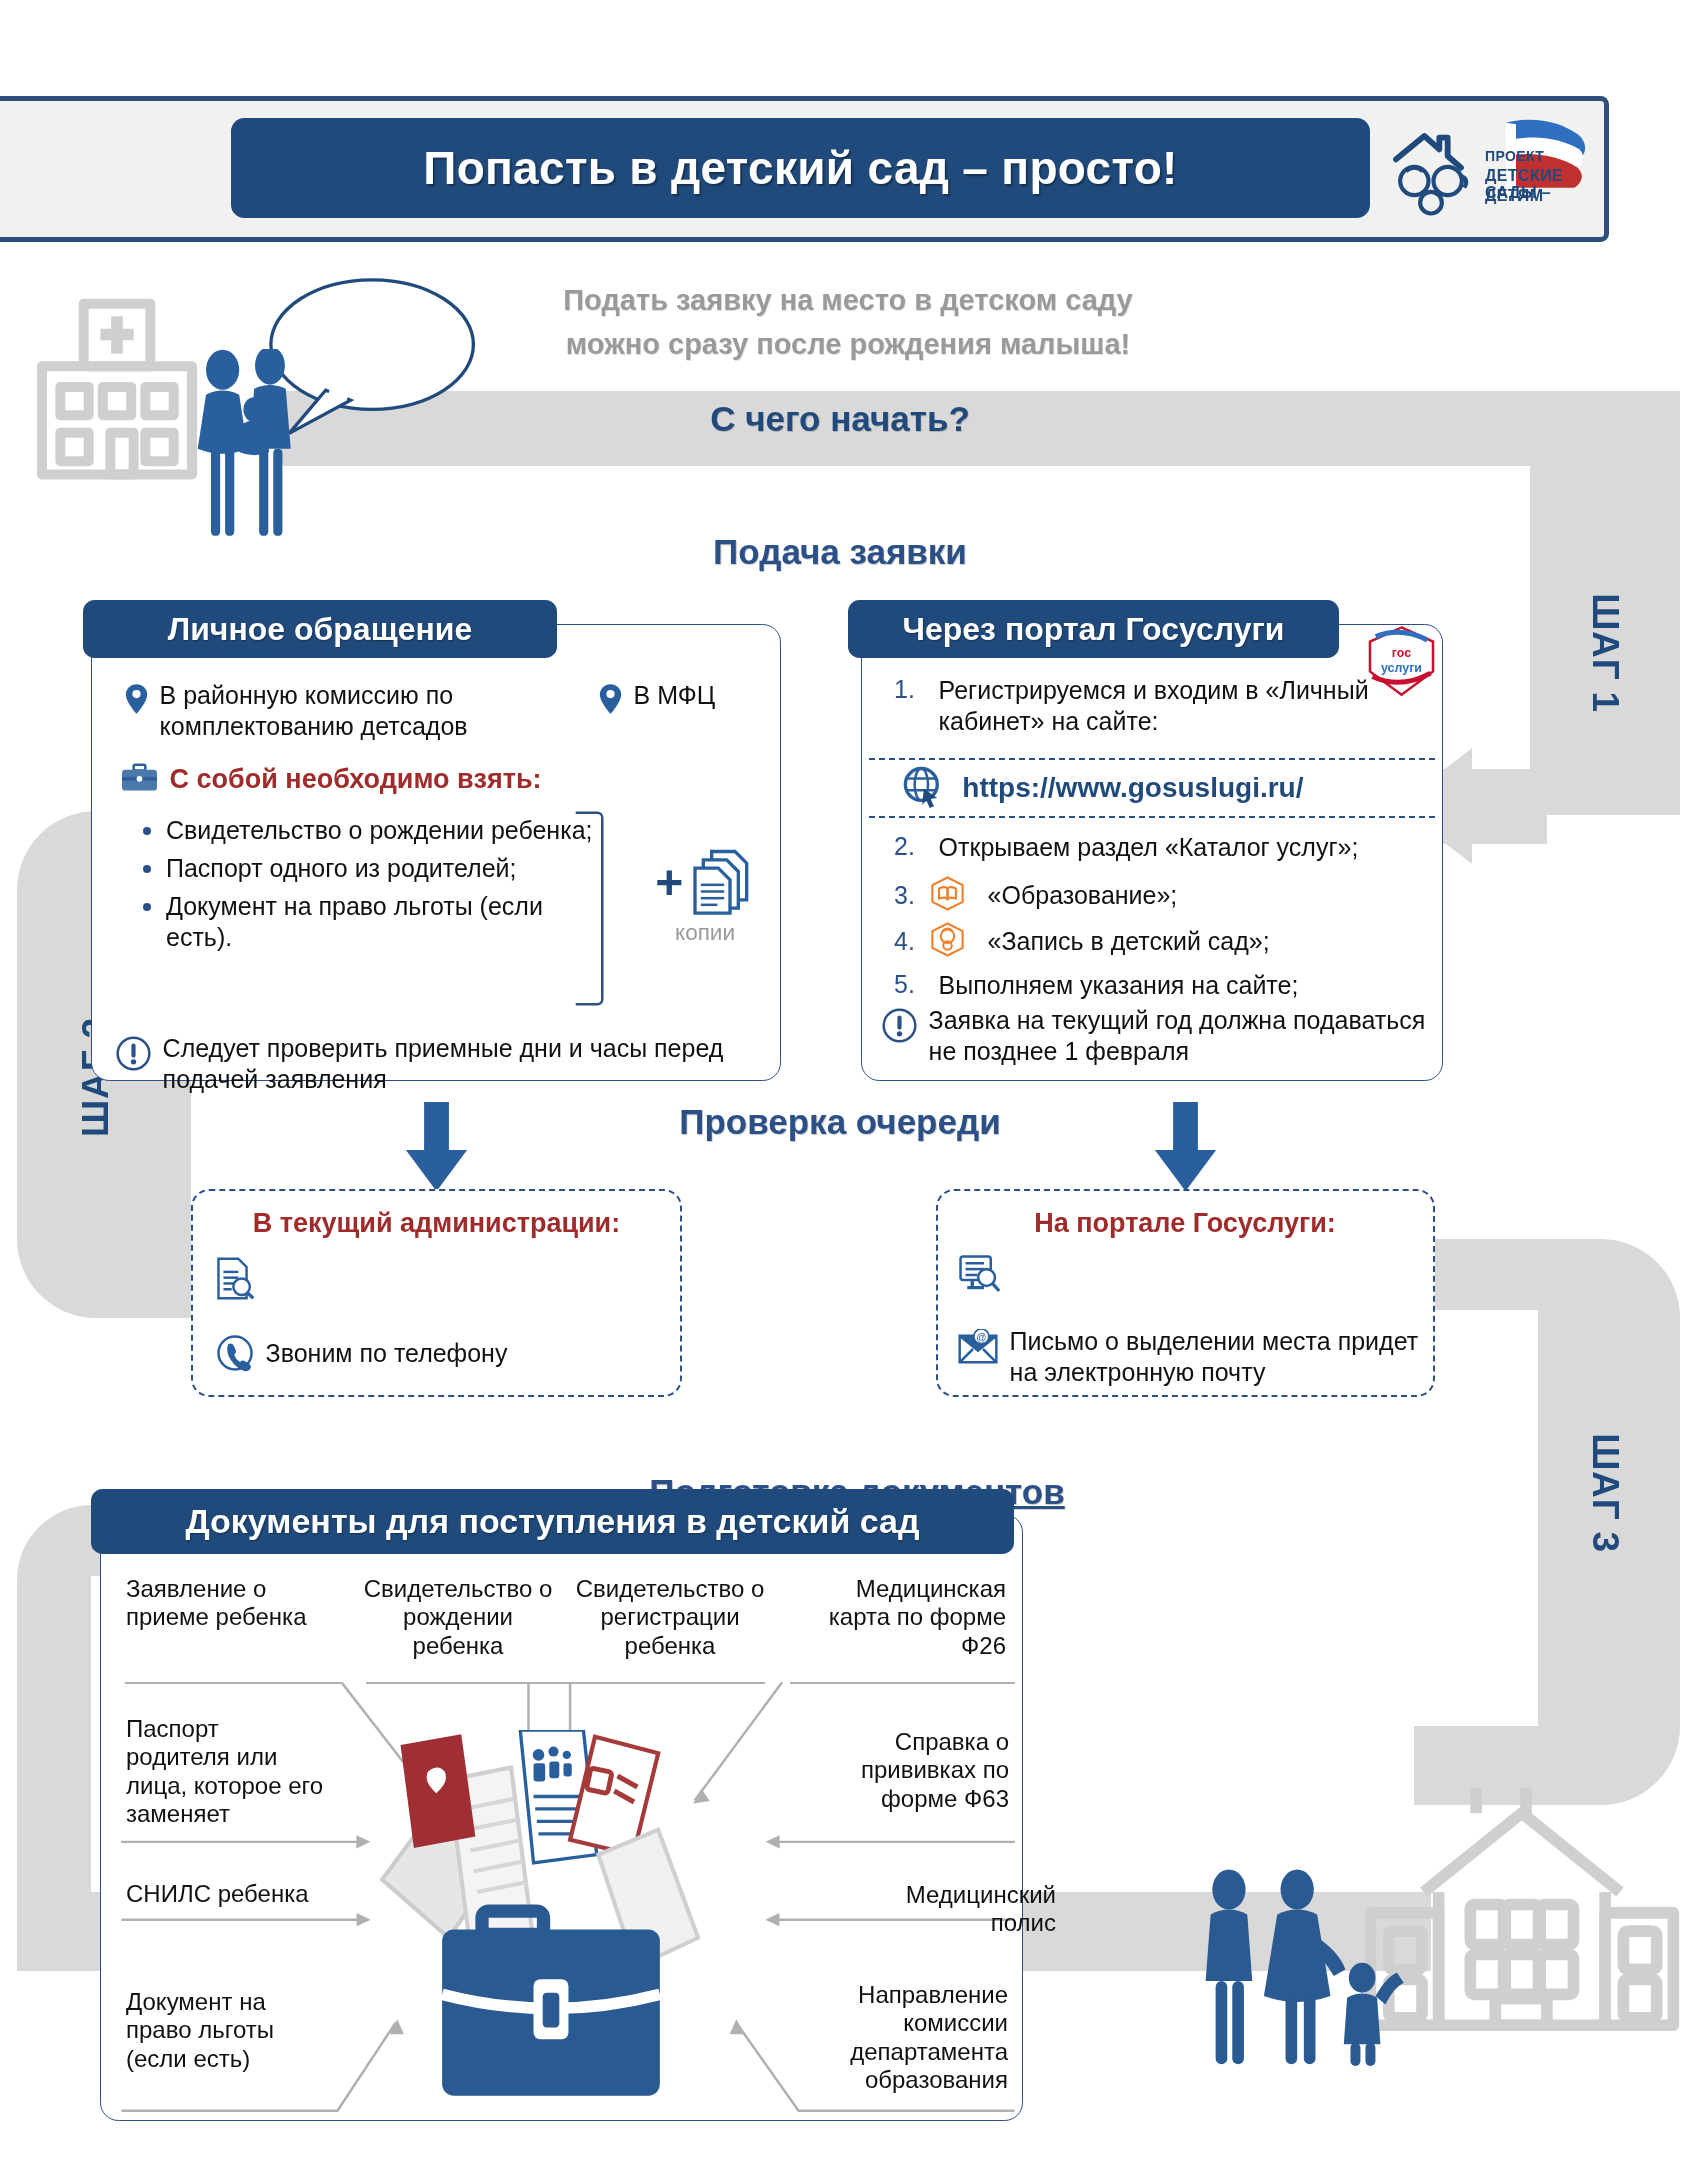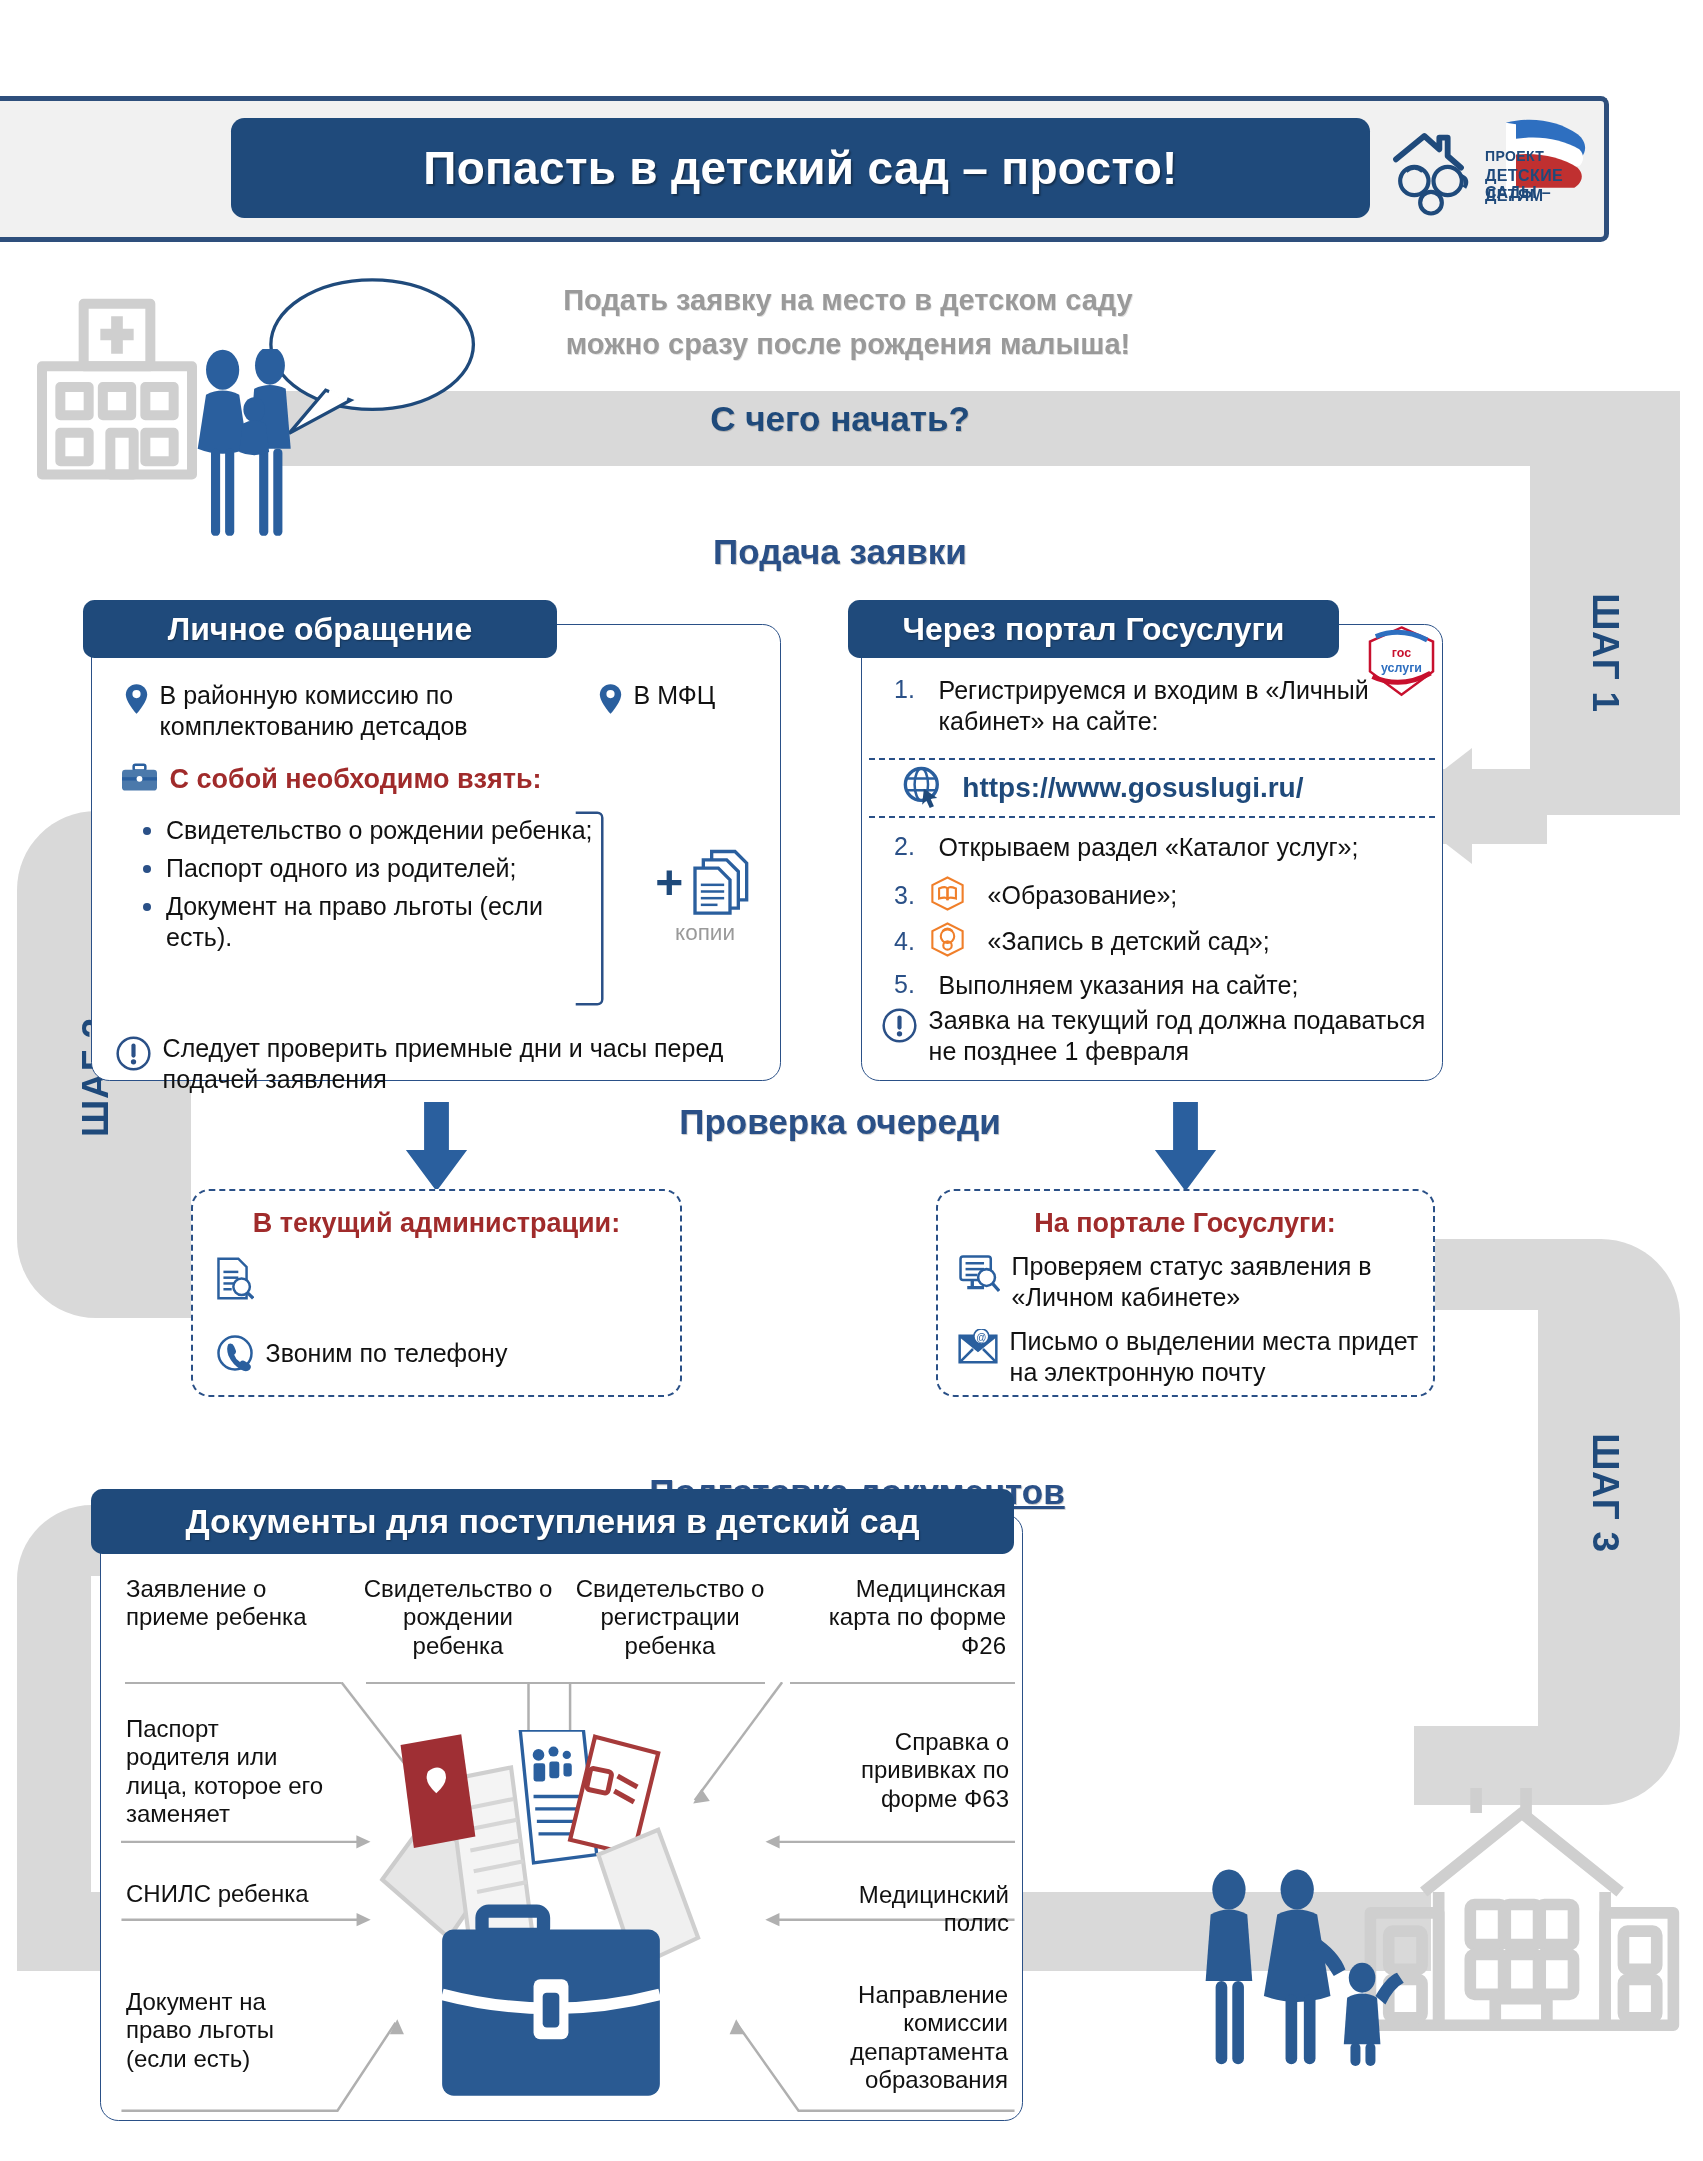--- a/index.html
+++ b/index.html
@@ -453,21 +453,20 @@
       <g stroke="#2a5f9e" stroke-width="3">
           <path d="M9 11 h22"></path>
           <path d="M9 18 h22"></path>
           <path d="M9 25 h14"></path>
         </g>
       <path d="M17 31 v7 M11 40 h20" stroke="#2a5f9e" stroke-width="4"></path>
       <circle cx="34" cy="28" r="10" fill="#ffffff" stroke="#2a5f9e" stroke-width="3"></circle>
       <path d="M41 35 L49 44" stroke="#2a5f9e" stroke-width="4"></path>
     </svg>
   </span>
-  <span class="txt">Проверяем статус заявления в «Личном кабинете»</span>
 </div>
 
 <div class="abs row" style="left:958px;top:1326px;width:474px;">
   <span class="pin">
     <svg width="40" height="35" viewBox="0 0 48 42">
       <path d="M2 8 h44 v32 h-44 z" fill="#ffffff" stroke="#2a5f9e" stroke-width="3"></path>
       <path d="M2 8 L24 26 L46 8" fill="#2a5f9e" stroke="#2a5f9e" stroke-width="3"></path>
       <path d="M2 40 L18 24 M46 40 L30 24" stroke="#2a5f9e" stroke-width="3"></path>
       <circle cx="28" cy="9" r="9" fill="#ffffff" stroke="#2a5f9e" stroke-width="2"></circle>
       <text x="28" y="14" font-family="Liberation Sans, sans-serif" font-size="12" fill="#2a5f9e" text-anchor="middle">@</text>
@@ -526,21 +525,21 @@
 <div class="abs doc-label l" style="left:126px;top:1575px;width:183px;">Заявление о приеме ребенка</div>
 <div class="abs doc-label c" style="left:358px;top:1575px;width:200px;">Свидетельство о рождении ребенка</div>
 <div class="abs doc-label c" style="left:566px;top:1575px;width:208px;">Свидетельство о регистрации ребенка</div>
 <div class="abs doc-label r" style="left:798px;top:1575px;width:208px;">Медицинская карта по форме Ф26</div>
 
 <div class="abs doc-label l" style="left:126px;top:1715px;width:200px;">Паспорт родителя или лица, которое его заменяет</div>
 <div class="abs doc-label l" style="left:126px;top:1880px;width:191px;">СНИЛС ребенка</div>
 <div class="abs doc-label l" style="left:126px;top:1988px;width:191px;">Документ на право льготы (если есть)</div>
 
 <div class="abs doc-label r" style="left:805px;top:1728px;width:204px;">Справка о прививках по форме Ф63</div>
-<div class="abs doc-label r" style="left:805px;top:1881px;width:204px;">Медицинский полис</div>
+<div class="abs doc-label r" style="left:852px;top:1881px;width:204px;">Медицинский полис</div>
 <div class="abs doc-label r" style="left:788px;top:1981px;width:220px;">Направление комиссии департамента образования</div>
 
 <div class="abs" style="left:349px;top:1730px;width:399px;height:374px;">
   <svg width="399" height="374" viewBox="0 0 480 450">
 
     <g>
       <path d="M40 180 L95 105 L175 170 L120 250 Z" fill="#e6e6e6" stroke="#cccccc" stroke-width="5"></path>
       <path d="M120 60 L195 45 L220 240 L145 255 Z" fill="#f4f4f4" stroke="#cfcfcf" stroke-width="5"></path>
       <g stroke="#d6d6d6" stroke-width="5">
         <path d="M138 95 l60 -12"></path>

